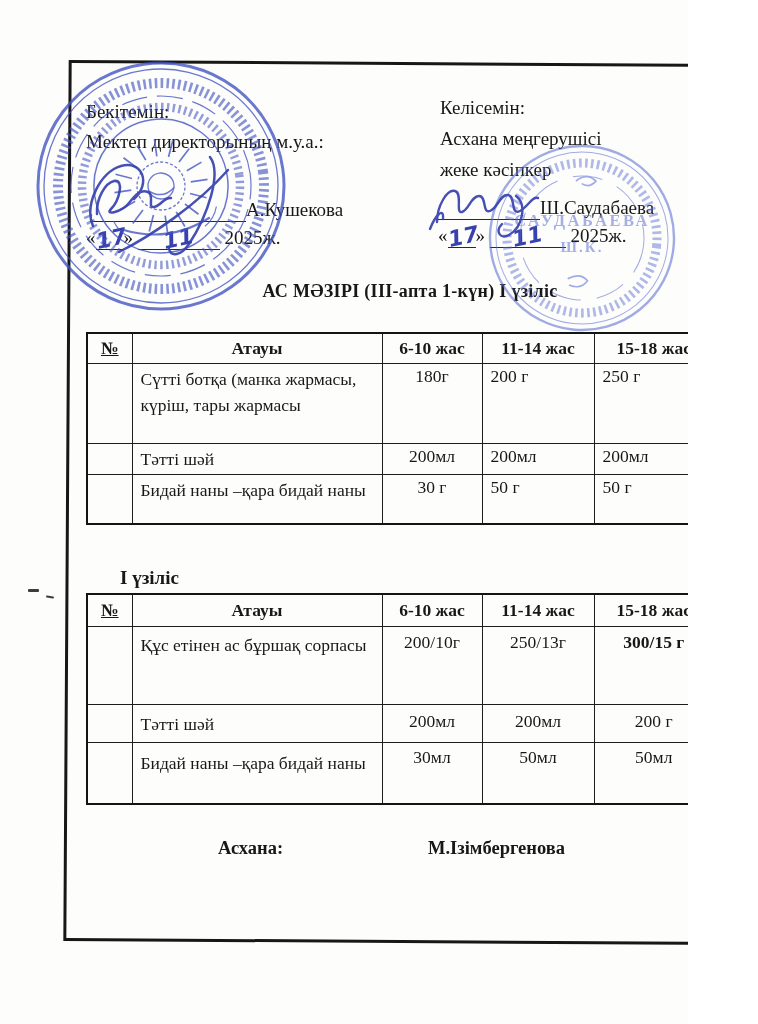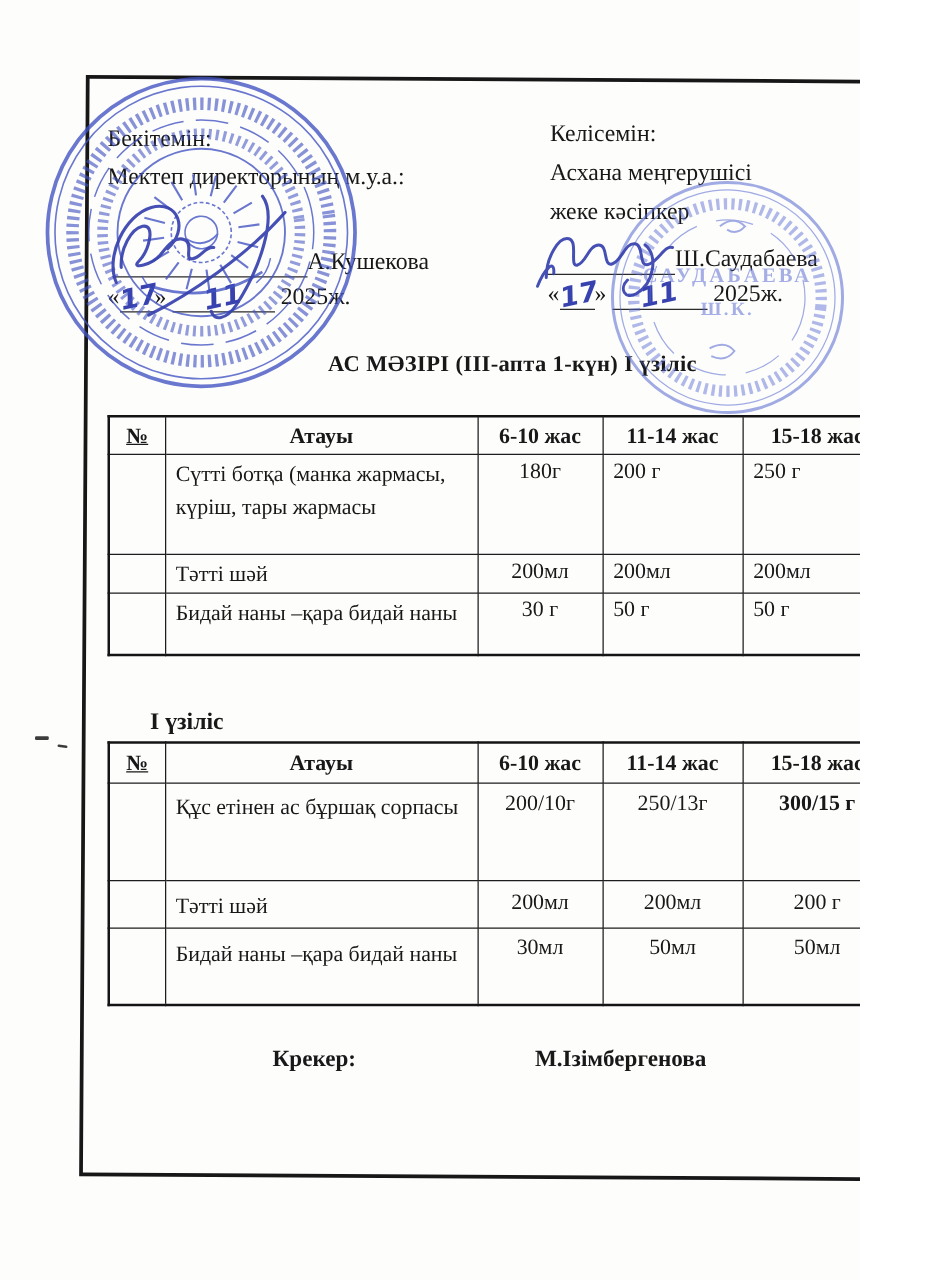--- a/index.html
+++ b/index.html
@@ -155,21 +155,21 @@
     <tr style="height:62px;">
       <td></td>
       <td class="name-cell" style="line-height:1.85; padding-top:4px;">Бидай наны –қара бидай наны</td>
       <td class="v-center" style="padding-top:4px;">30мл</td>
       <td style="padding-top:4px; text-align:center;">50мл</td>
       <td style="padding-top:4px; text-align:center;">50мл</td>
     </tr>
   </tbody>
     </table>
 
-  <div class="abs footer-label" style="left:218px; top:838px;">Крекер:</div>
+  <div class="abs footer-label" style="left:218px; top:838px;">Асхана:</div>
   <div class="abs footer-name" style="left:428px; top:838px;">М.Ізімбергенова</div>
 
   <div class="artifact" style="left:28px; top:589px; width:11px; height:3px;"></div>
   <div class="artifact" style="left:46px; top:596px; width:8px; height:2px; transform:rotate(8deg);"></div>
   <div class="artifact" style="left:740px; top:292px; width:3px; height:3px;"></div>
   <div class="artifact" style="left:744px; top:299px; width:3px; height:3px;"></div>
 
   <svg class="overlay" width="758" height="1024" viewBox="0 0 758 1024">
 
     <g transform="translate(161,186) rotate(-8)" stroke="#4152c2" fill="none" opacity="0.78">

